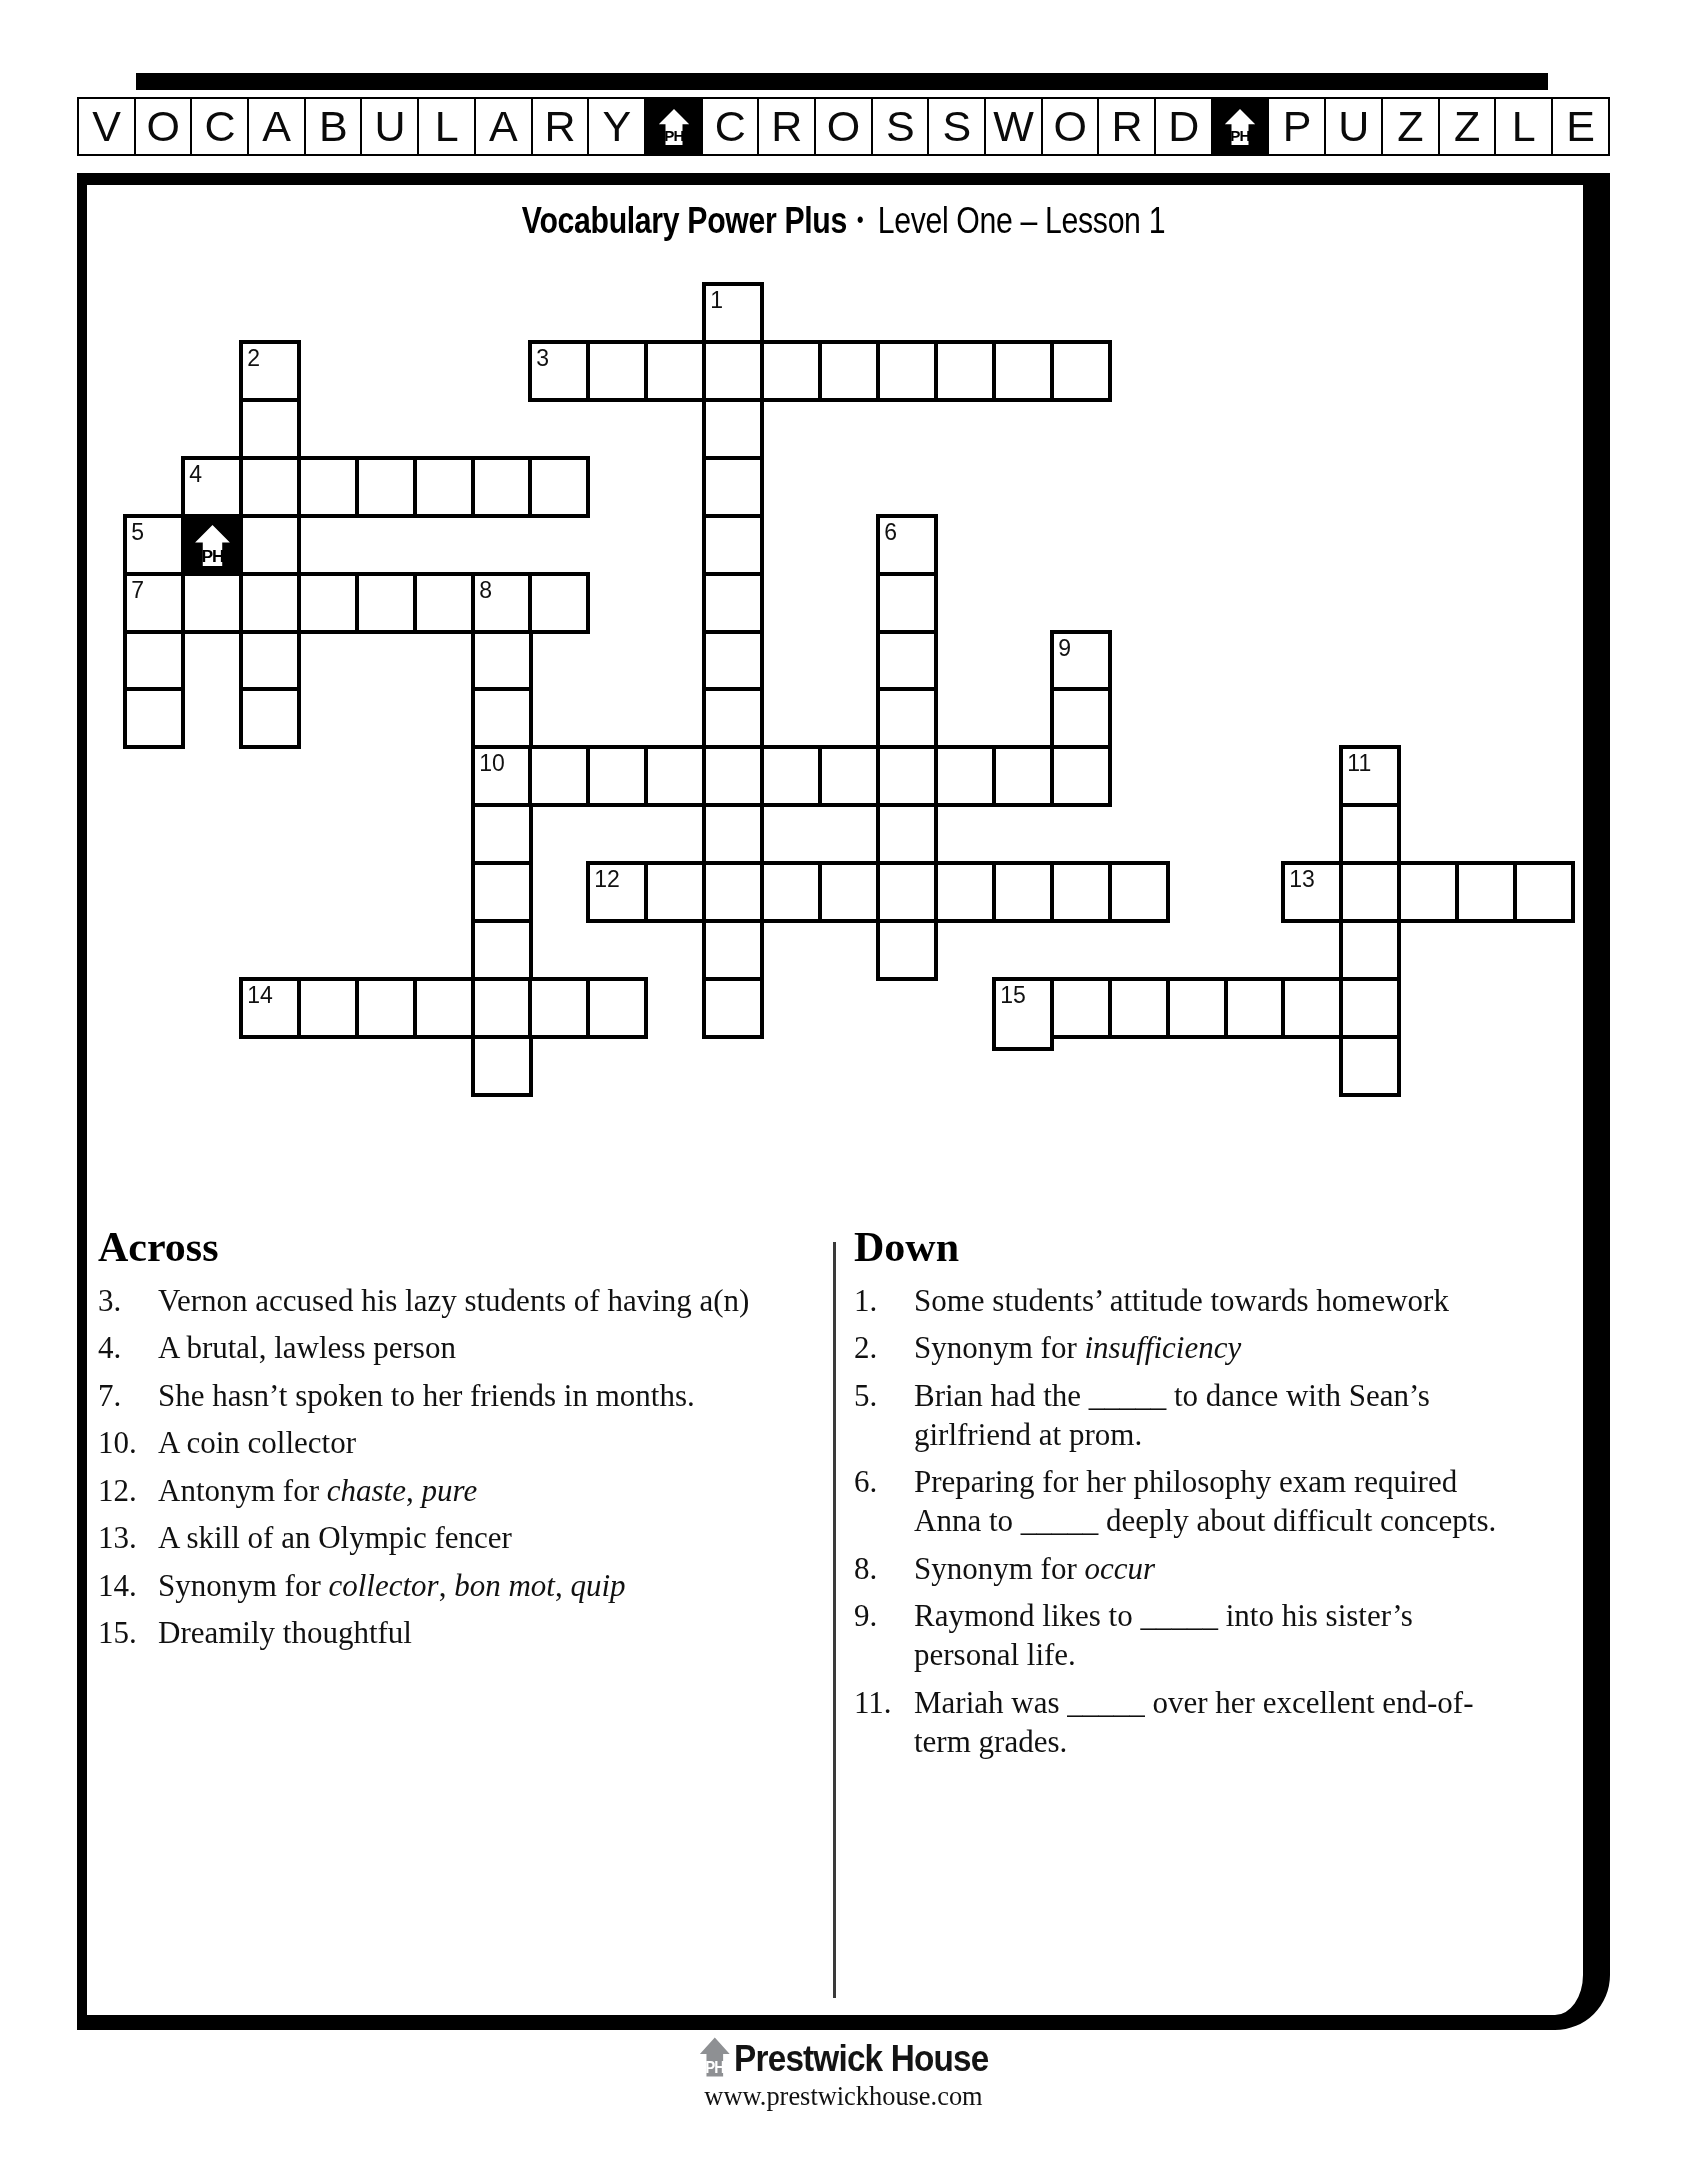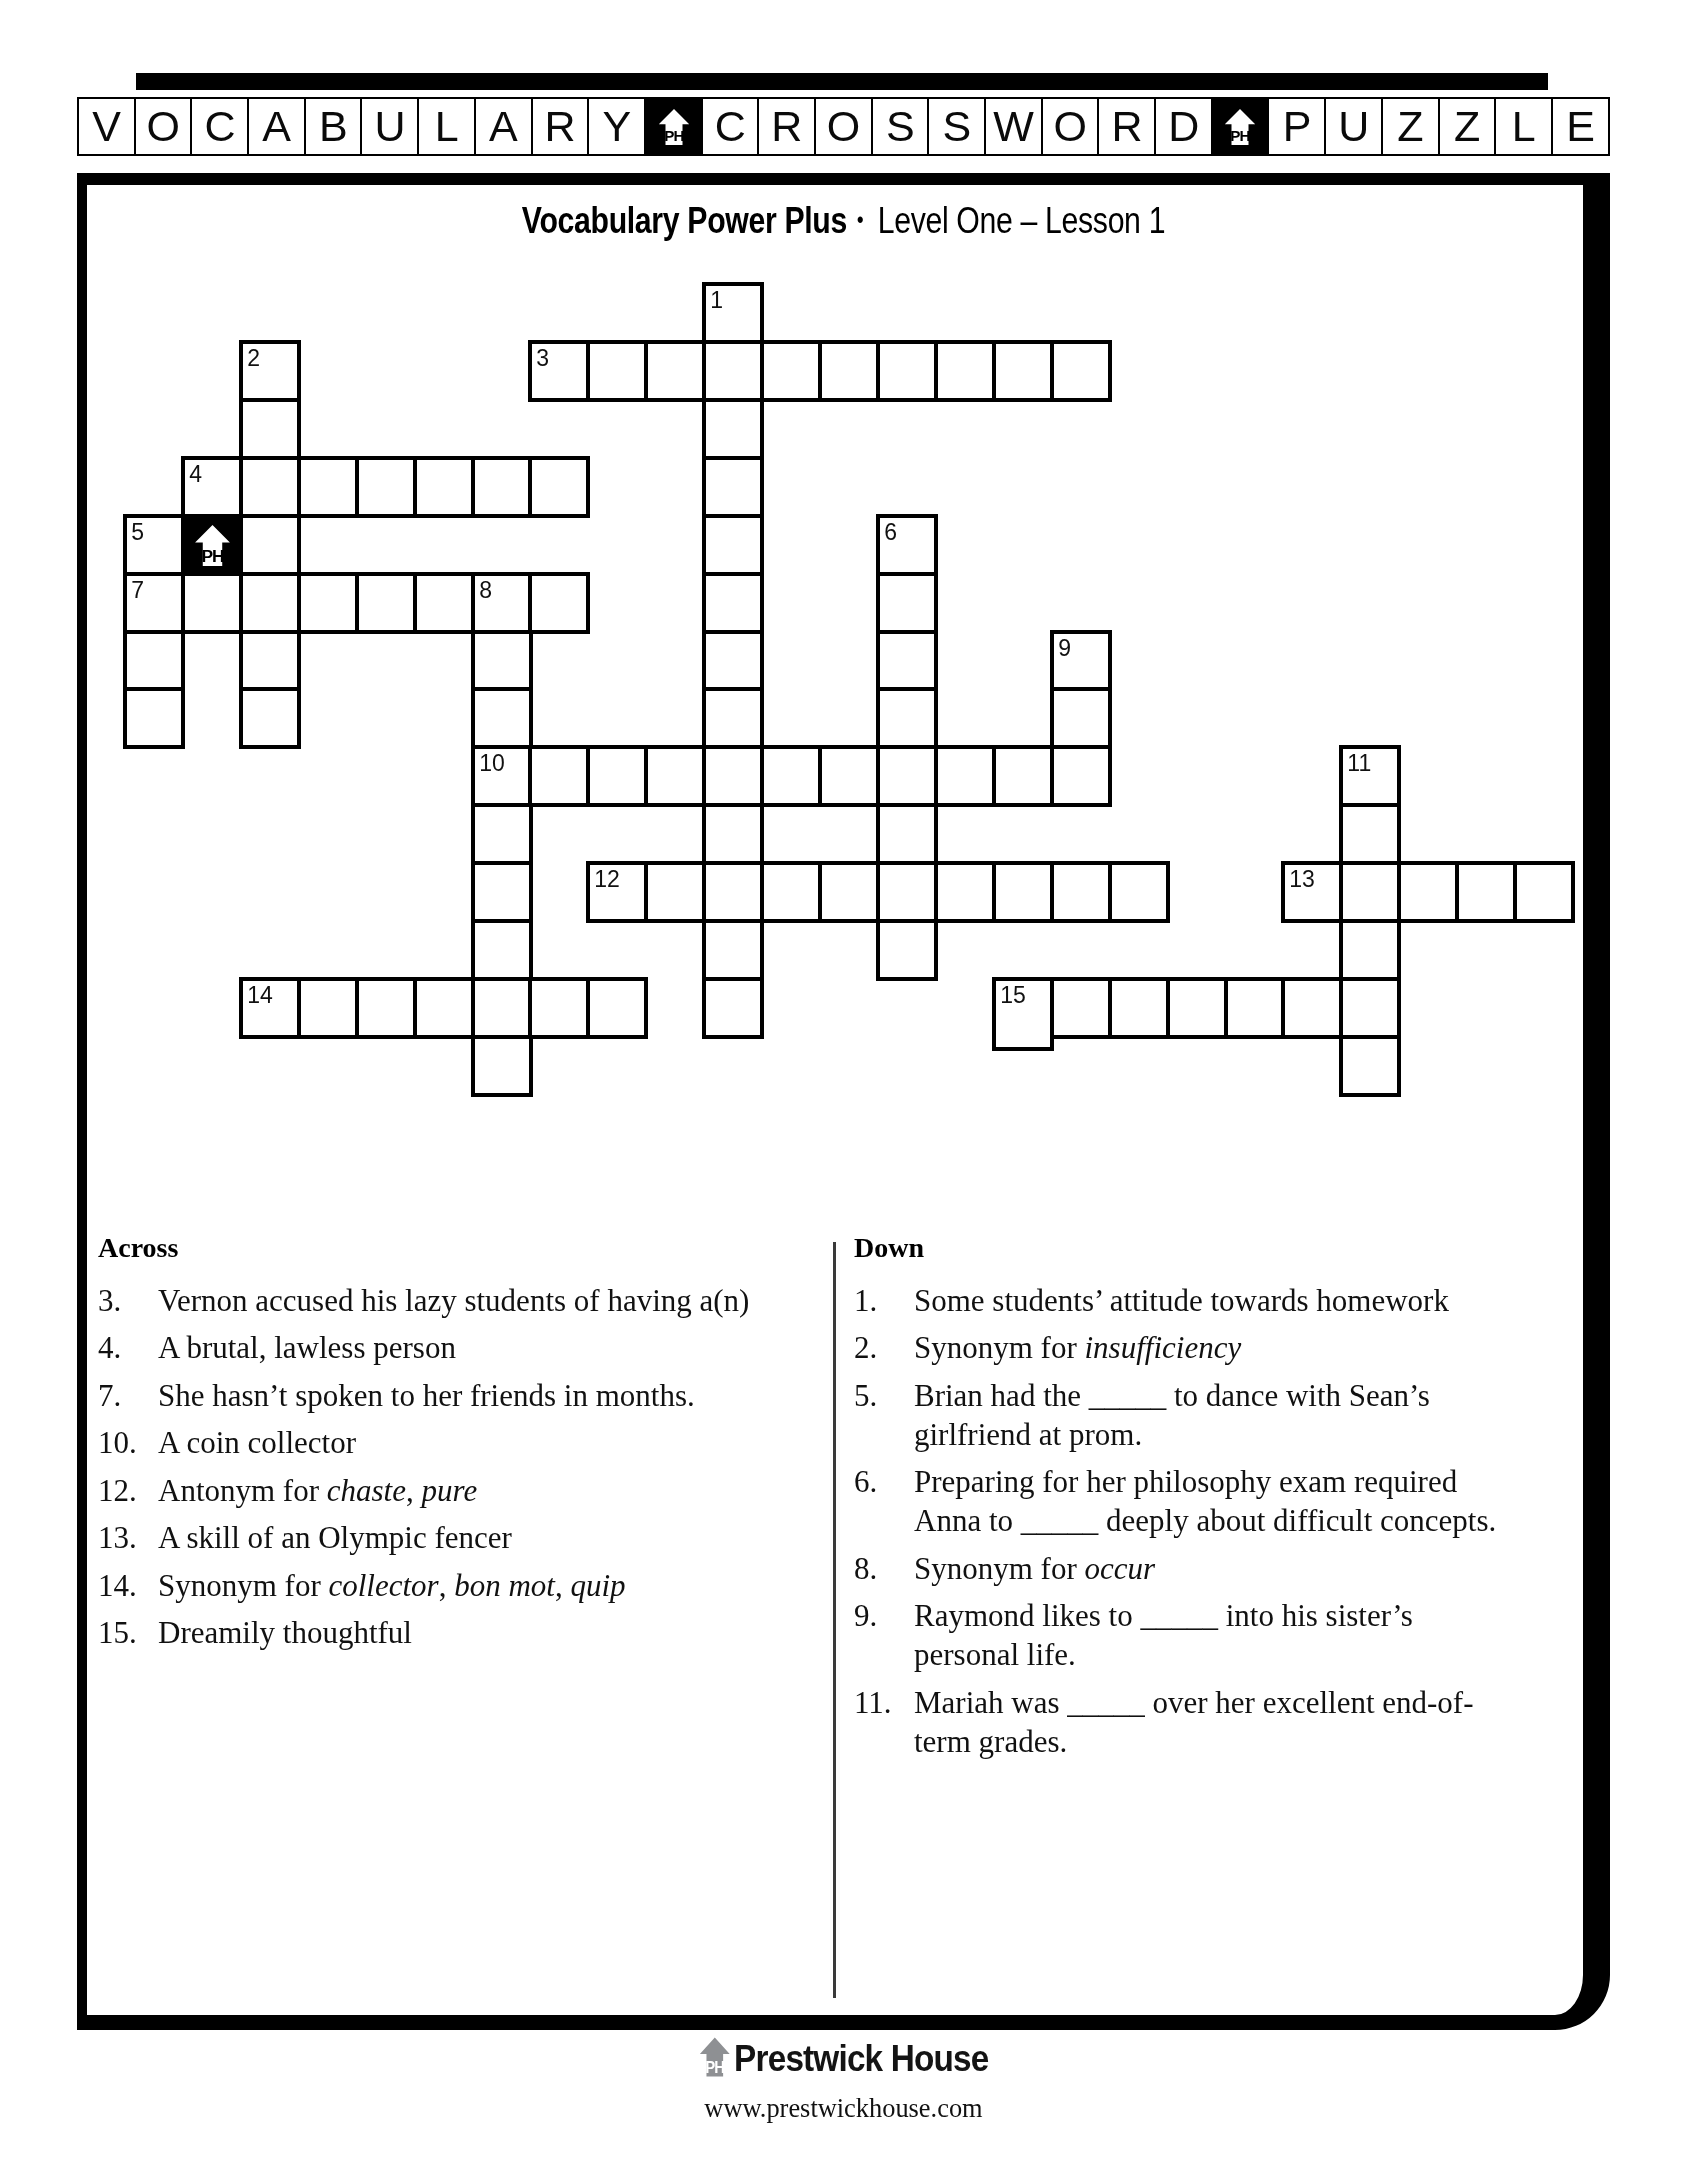--- a/index.html
+++ b/index.html
@@ -33,39 +33,39 @@
   
   .grid { position:absolute; left:123px; top:282px; }
   .cell { position:absolute; width:62px; height:62px; box-sizing:border-box;
           border:4.3px solid #000; background:#fff; }
   .cell .num { position:absolute; left:4.3px; top:1.7px; font-size:23px; line-height:1.1;
                font-family:"Liberation Sans", sans-serif; color:#111; font-weight:400; }
   .cell.black { background:#000; display:flex; align-items:center; justify-content:center; }
   .cell.black svg { width:39px; height:43px; }
 
   
-  .clues-header { font-family:"Liberation Serif", serif; font-weight:700; font-size:28px;
+  .clues-header { font-family:"Liberation Serif", serif; font-weight:700; font-size:42px;
                   line-height:39px; margin-bottom:13.6px; }
   .clues-col { position:absolute; width:750px; }
   .clues-col.across { left:98px; top:1228px; }
   .clues-col.down   { left:854px; top:1228px; }
   .clue { display:flex; margin-bottom:8.5px; font-family:"Liberation Serif", serif;
           font-size:31px; line-height:39px; color:#111; }
   .clue-num { width:60px; flex:none; }
   .clue-line { white-space:nowrap; }
   .it { font-style:italic; }
   .clue-divider { position:absolute; left:833px; top:1242px; width:2.6px; height:756px; background:#3a3a3a; }
 
   
   .footer { position:absolute; left:77px; top:2036px; width:1533px; text-align:center; }
   .footer-brand { display:flex; align-items:center; justify-content:center; transform:scaleX(0.9); }
   .footer-brand svg { width:37px; height:42px; margin-right:2.6px; }
   .footer-brand-text { font-family:"Liberation Sans", sans-serif; font-weight:700;
                        font-size:37px; letter-spacing:-0.9px; color:#141414; }
-  .footer-url { font-family:"Liberation Serif", serif; font-size:26.4px; margin-top:12px; color:#111; }
+  .footer-url { font-family:"Liberation Serif", serif; font-size:26.4px; margin-top:0; color:#111; }
 </style>
 </head>
 <body>
 
 <div class="page">
 
   <div class="topbar"></div>
 
   <div class="banner">
       <div class="banner-cell">V</div>

